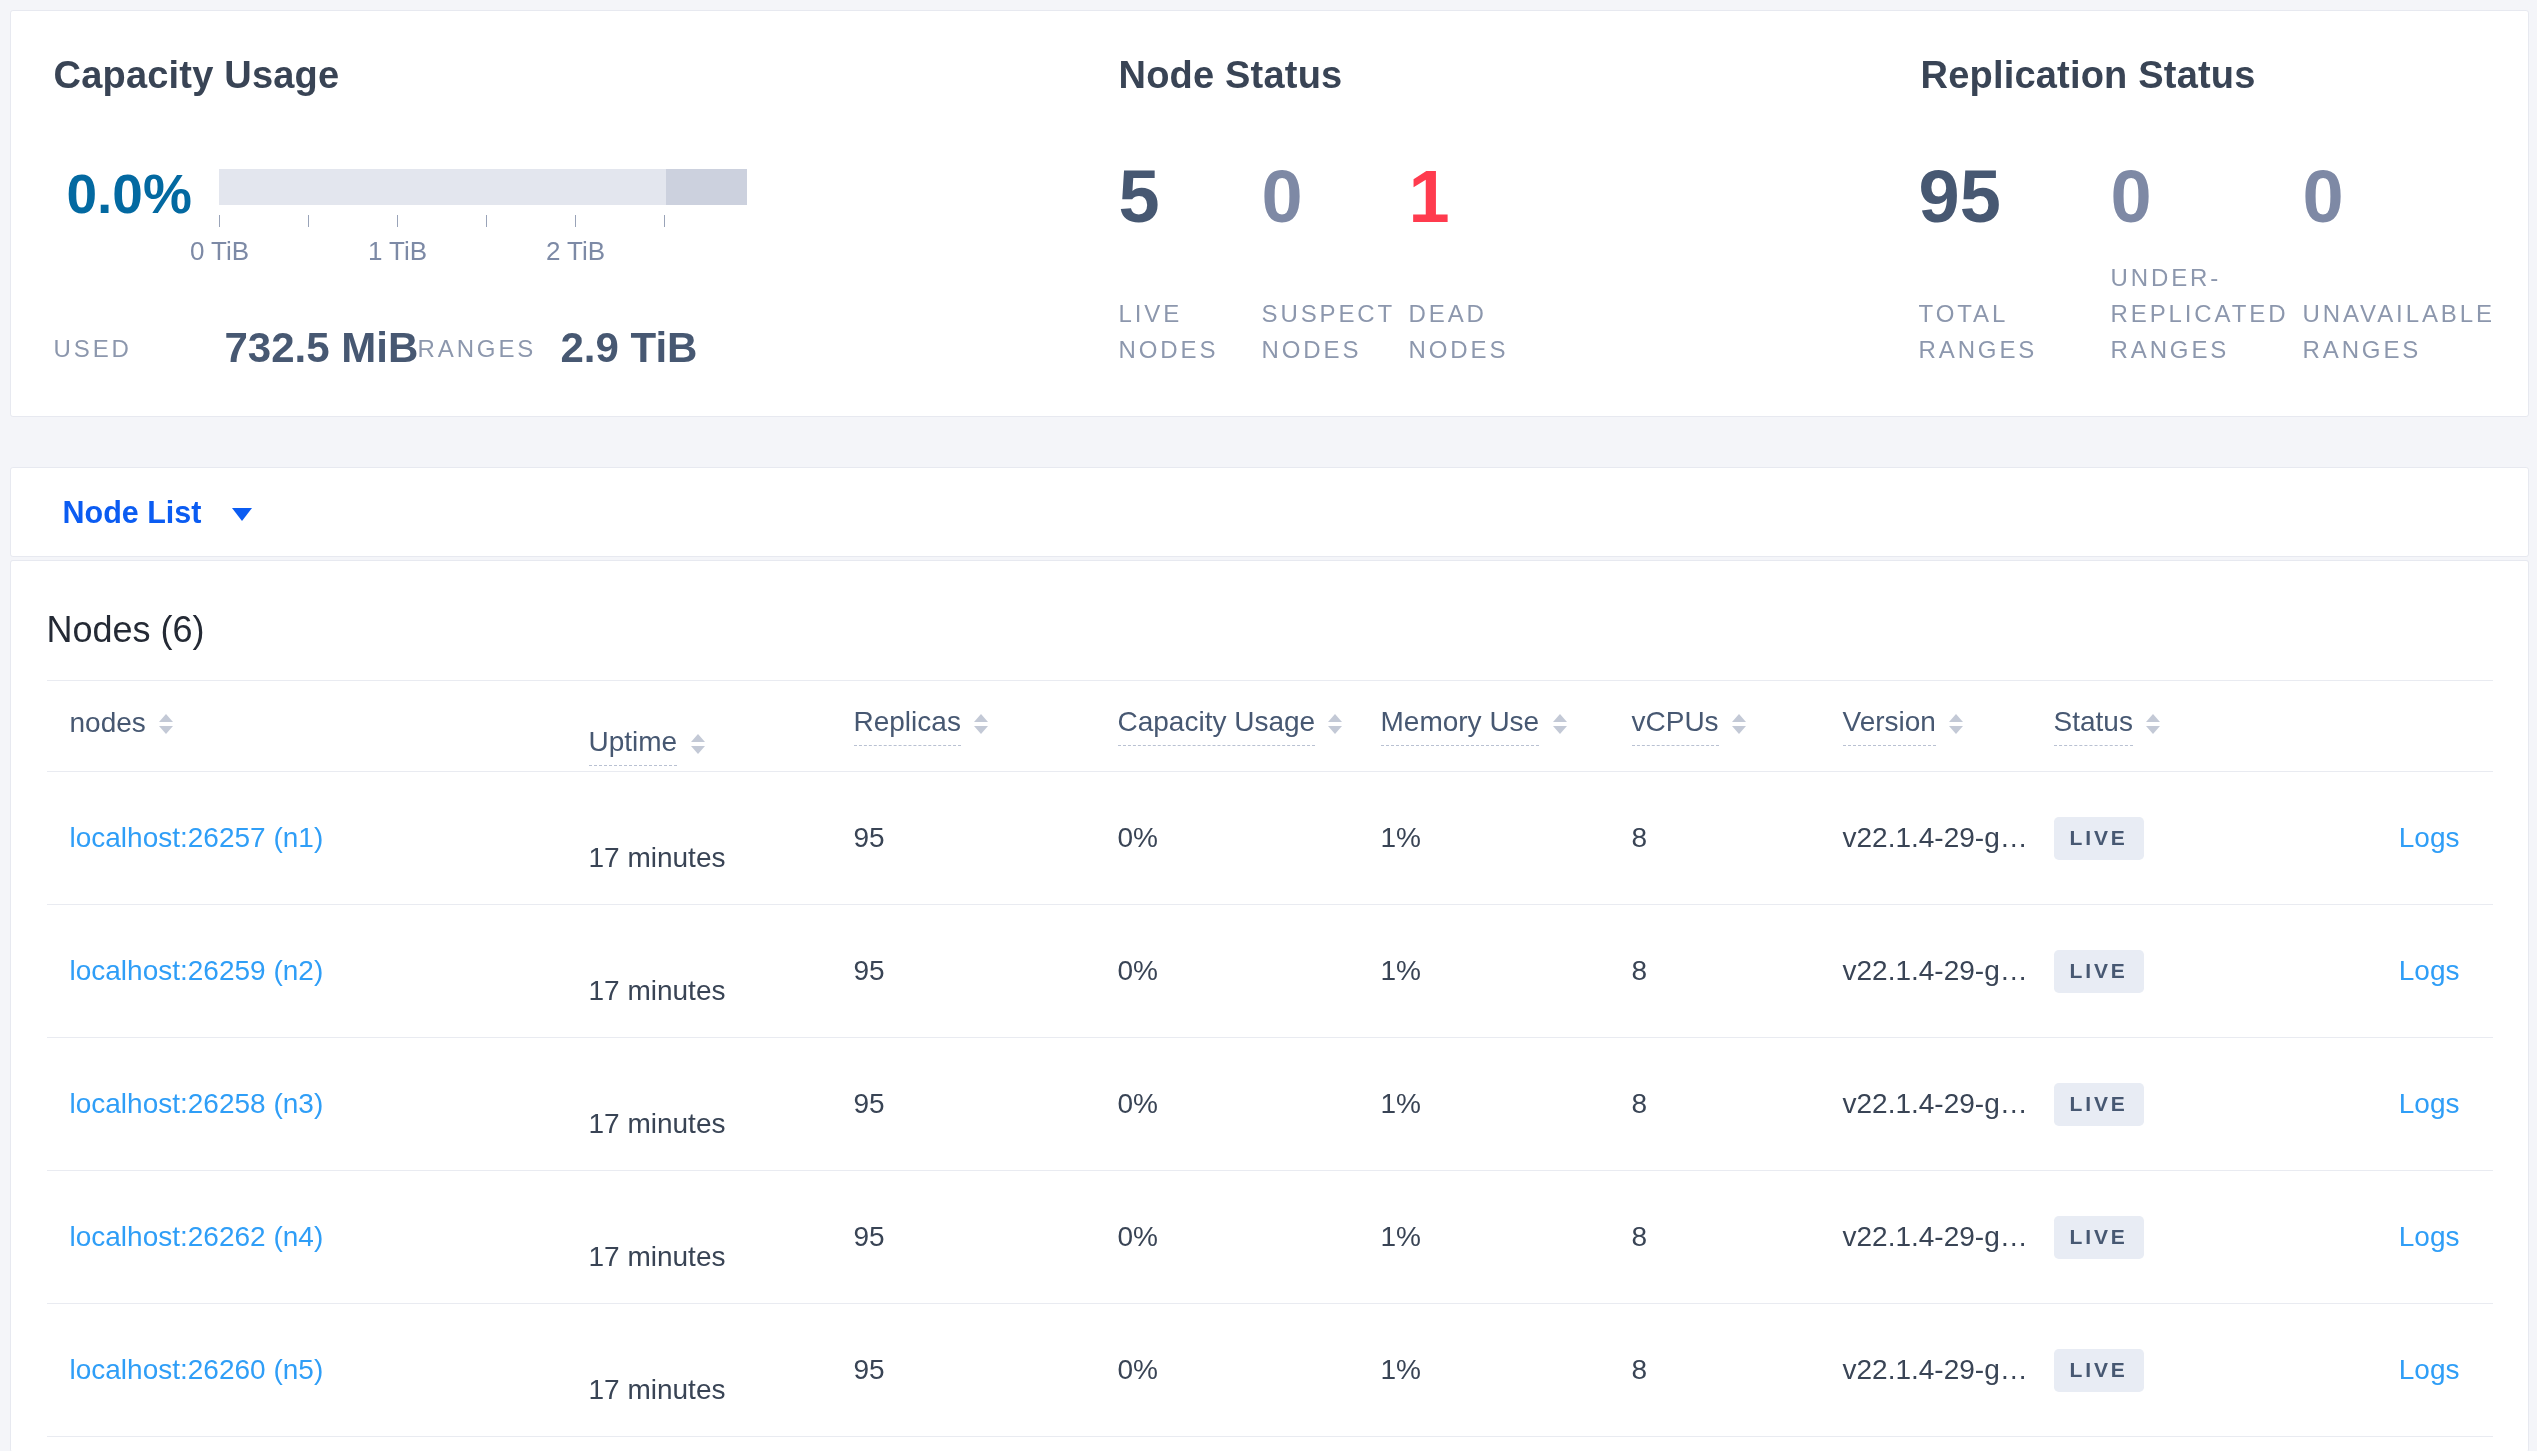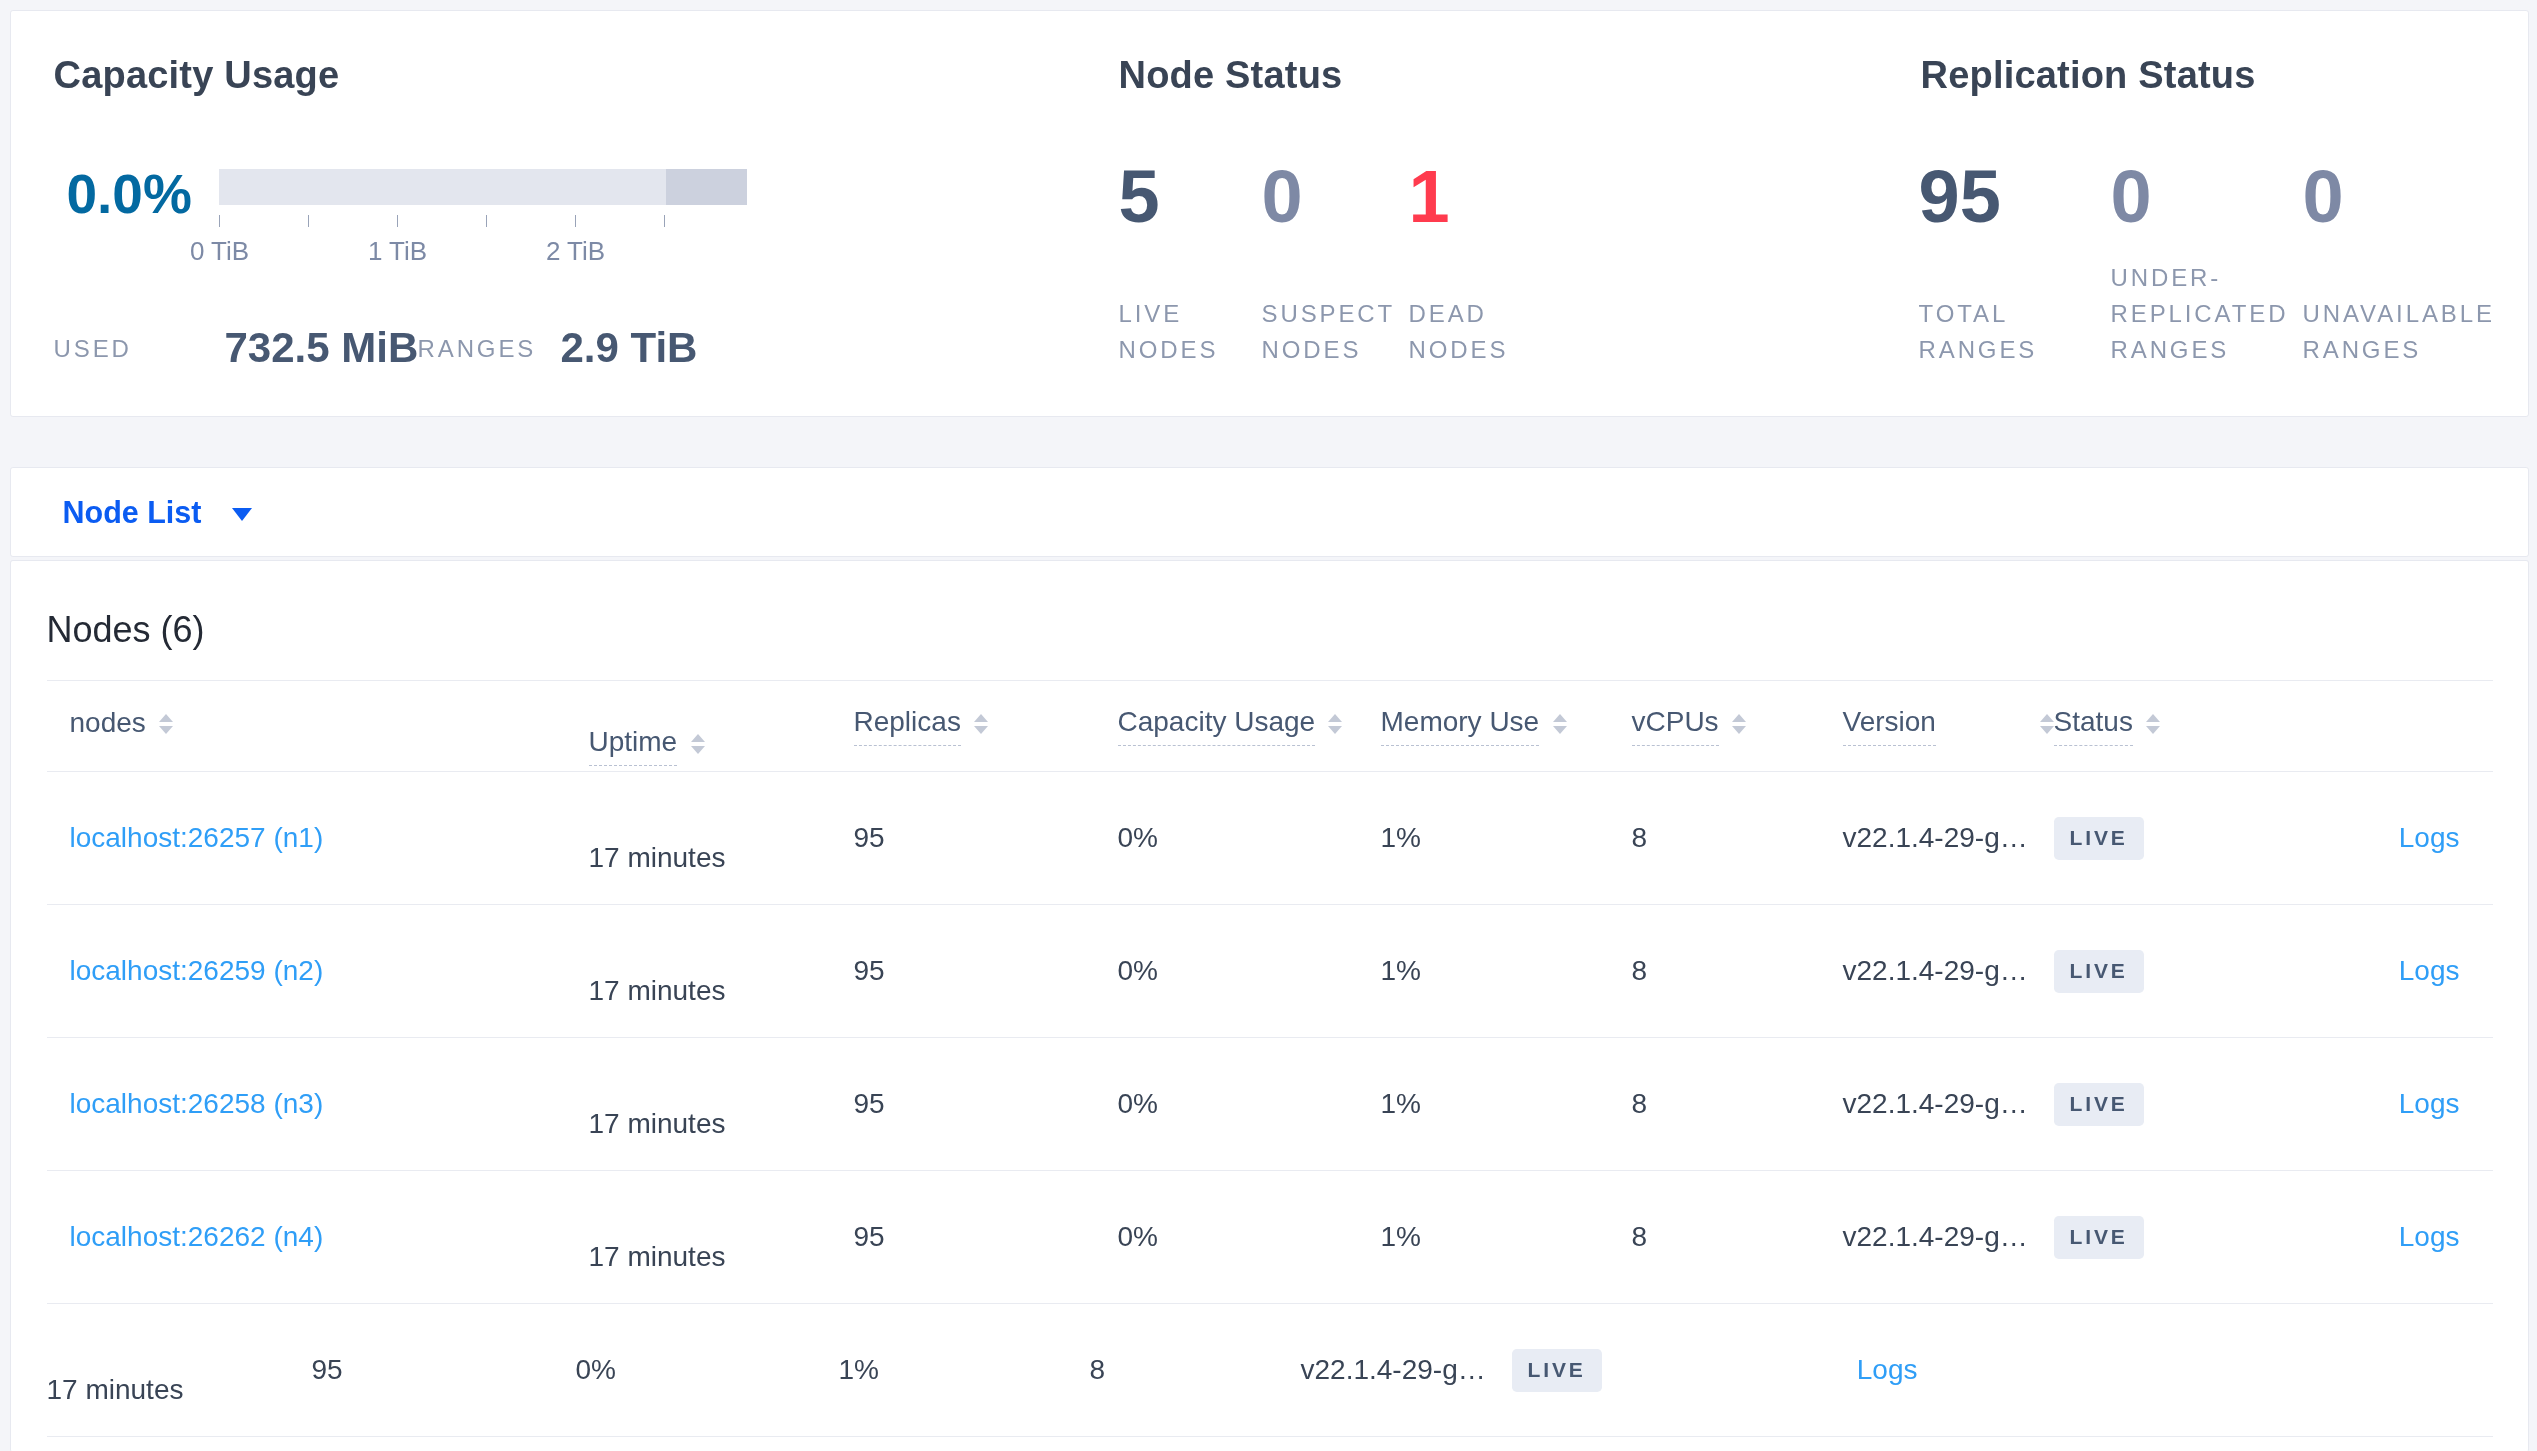--- a/index.html
+++ b/index.html
@@ -90,21 +90,21 @@
     border-top:1.9px solid #e9ebf1;
   }
   .thead-row { display:flex; align-items:center; height:91px; border-bottom:1.9px solid #e9ebf1; }
   .trow      { display:flex; align-items:center; height:133px; border-bottom:1.9px solid #e9ebf1; }
   .c1 { width:542px; padding-left:23px; }
   .c2 { width:265px;margin-top:40px; }
   .c3 { width:264px; }
   .c4 { width:263px; }
   .c5 { width:251px; }
   .c6 { width:211px; }
-  .c7 { width:211px;justify-content:space-between; }
+  .c7 { width:211px; }
   .c8 { width:219px; }
   .c9 { width:219px; text-align:right; padding-right:32px; }
   .th {
     font-size:28px; font-weight:500; color:#475872;
     display:flex; align-items:center; gap:13.3px; cursor:pointer;
   }
   .th .label-sortable {
     border-bottom:1.9px dashed #b9c1d2; padding-bottom:6.7px;
   }
   .th .label-plain { padding-bottom:6.7px; }
@@ -277,20 +277,21 @@
       <div class="c3 cell">95</div>
       <div class="c4 cell">0%</div>
       <div class="c5 cell">1%</div>
       <div class="c6 cell">8</div>
       <div class="c7 cell">v22.1.4-29-g…</div>
       <div class="c8"><span class="badge-live">LIVE</span></div>
       <div class="c9"><a class="logs-link">Logs</a></div>
     </div>
 
     <div class="trow">
+      <div class="c1"><a class="node-link">localhost:26260 (n5)</a></div>
       <div class="c2 cell">17 minutes</div>
       <div class="c3 cell">95</div>
       <div class="c4 cell">0%</div>
       <div class="c5 cell">1%</div>
       <div class="c6 cell">8</div>
       <div class="c7 cell">v22.1.4-29-g…</div>
       <div class="c8"><span class="badge-live">LIVE</span></div>
       <div class="c9"><a class="logs-link">Logs</a></div>
     </div>
   </div>

